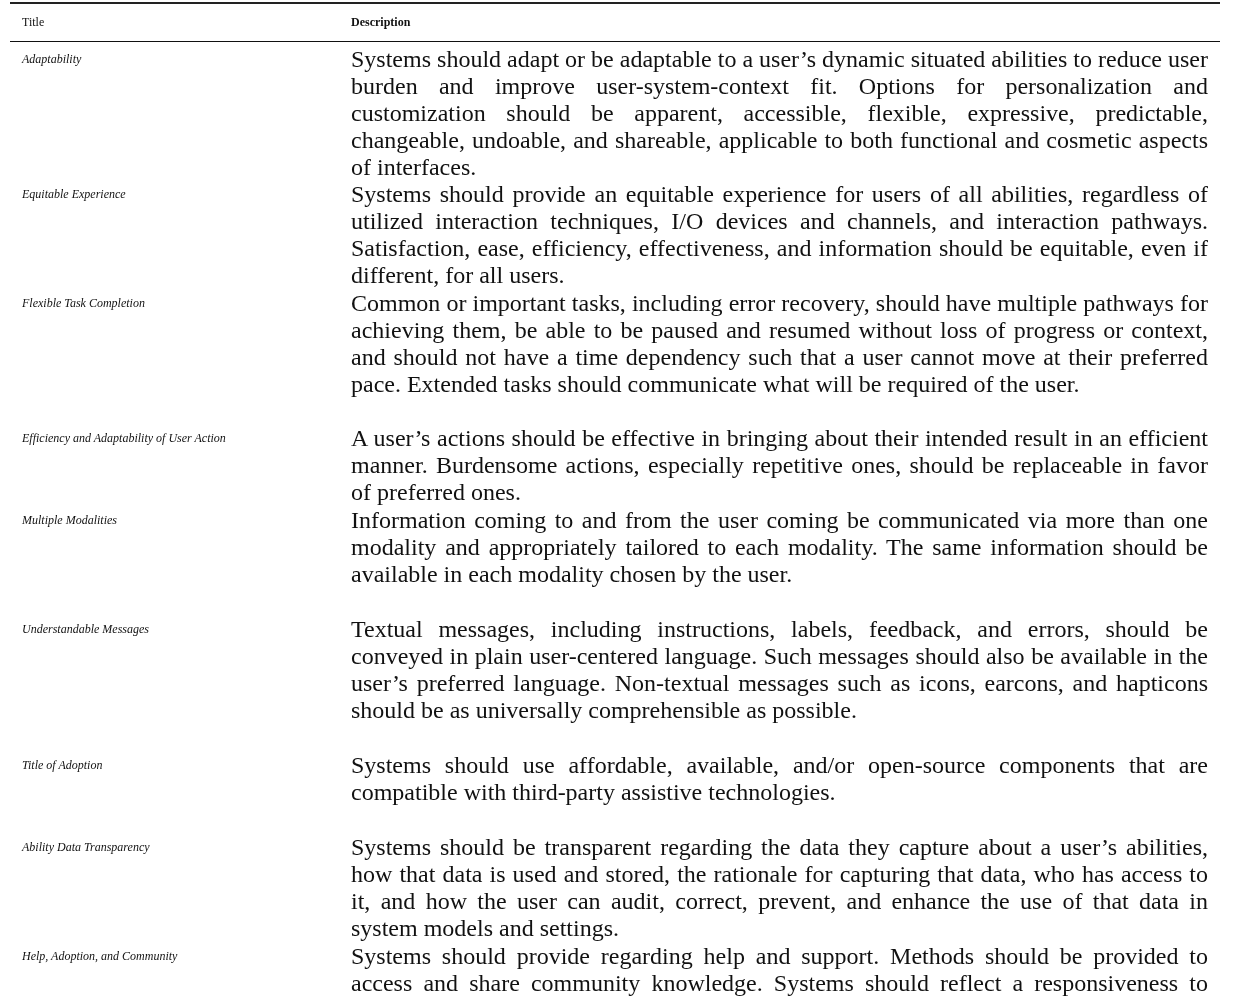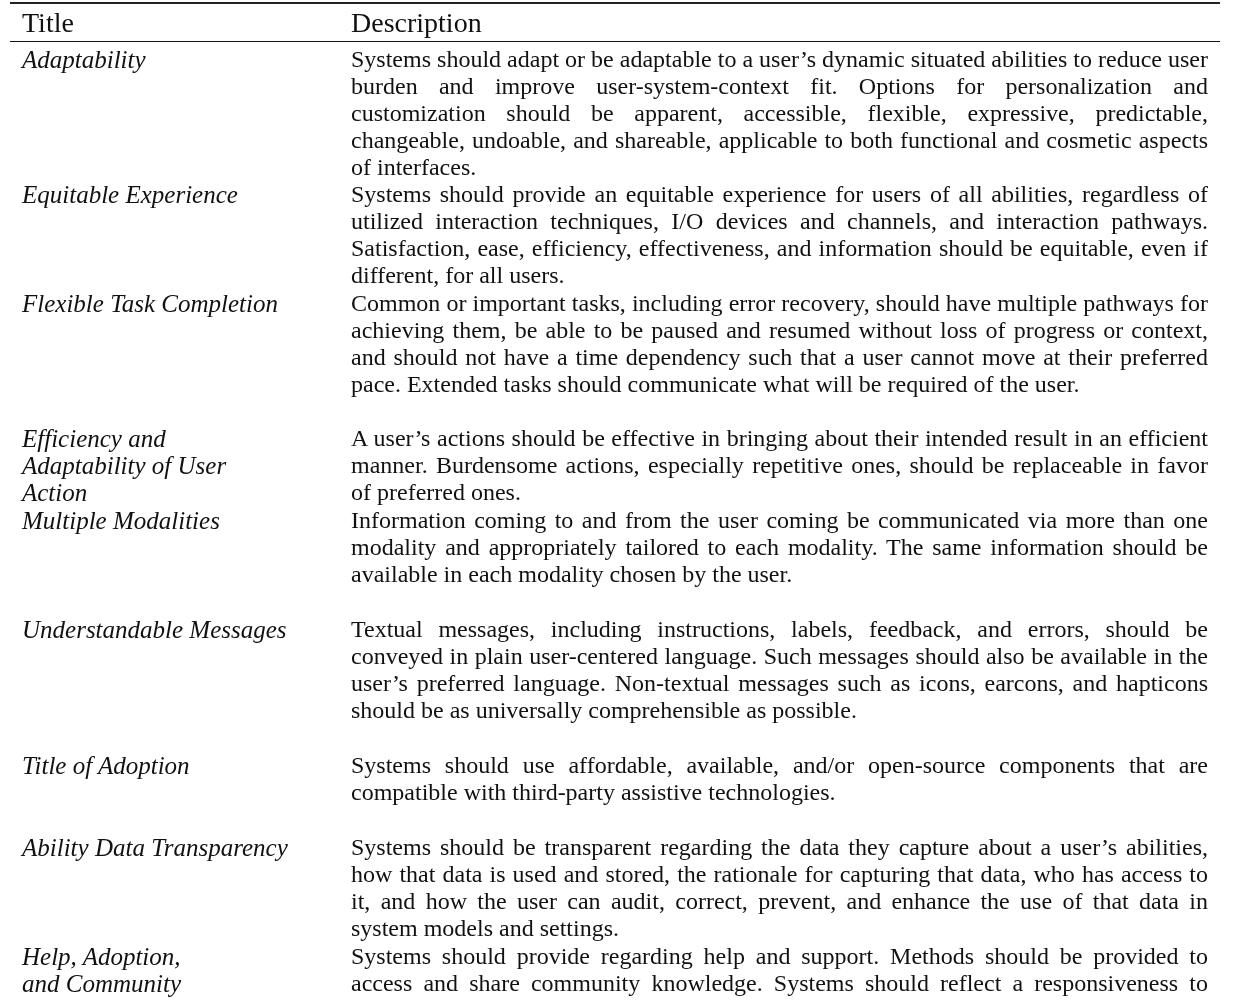--- a/index.html
+++ b/index.html
@@ -1,25 +1,25 @@
 <!DOCTYPE html>
 <html><head>
 <meta charset="utf-8">
 <style>
   html, body { margin: 0; padding: 0; background: #ffffff; }
   body { width: 1234px; height: 1001px; overflow: hidden; position: relative;
          font-family: "Liberation Serif", "DejaVu Serif", serif; color: #111; }
   .rule-top { position: absolute; left: 10px; width: 1210px; top: 2px; height: 2px; background: #222; }
   .rule-mid { position: absolute; left: 10px; width: 1210px; top: 41px; height: 1px; background: #111; }
-  .hdr { position: absolute; top: 9px; font-size: 28px; line-height: 27px; }
+  .hdr { position: absolute; top: 9px; font-size: 12px; line-height: 27px; }
   .hdr-title { left: 22px; }
-  .hdr-desc { left: 351px; }
+  .hdr-desc { left: 351px; font-weight: bold; }
   .row { position: absolute; left: 0; width: 1234px; }
   .cell-title { position: absolute; left: 22px; width: 300px; font-style: italic;
-                font-size: 25px; line-height: 27px; }
+                font-size: 12px; line-height: 27px; }
   .cell-desc { position: absolute; left: 351px; width: 857px; font-size: 24px;
                line-height: 27px; text-align: justify; }
 </style>
 </head>
 <body>
 
 <div>
   <div class="rule-top"></div>
   <div class="hdr hdr-title">Title</div>
   <div class="hdr hdr-desc">Description</div>

